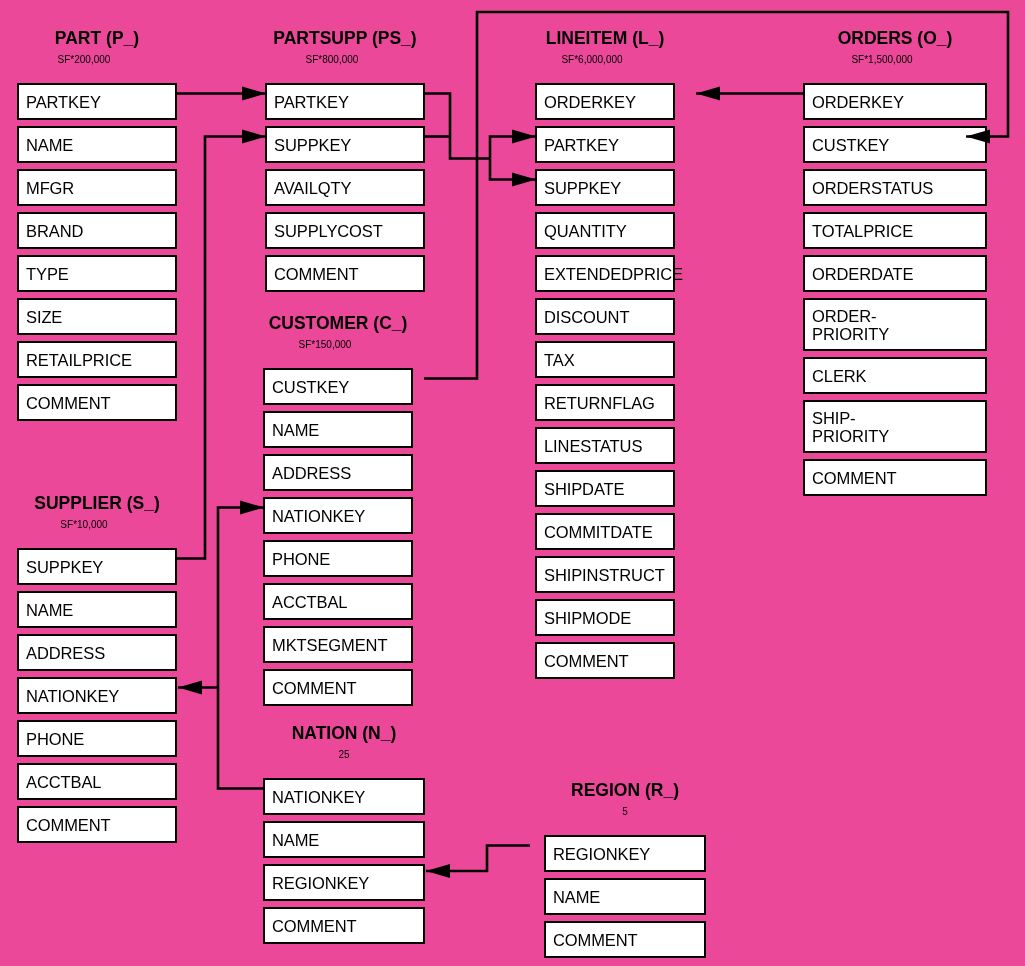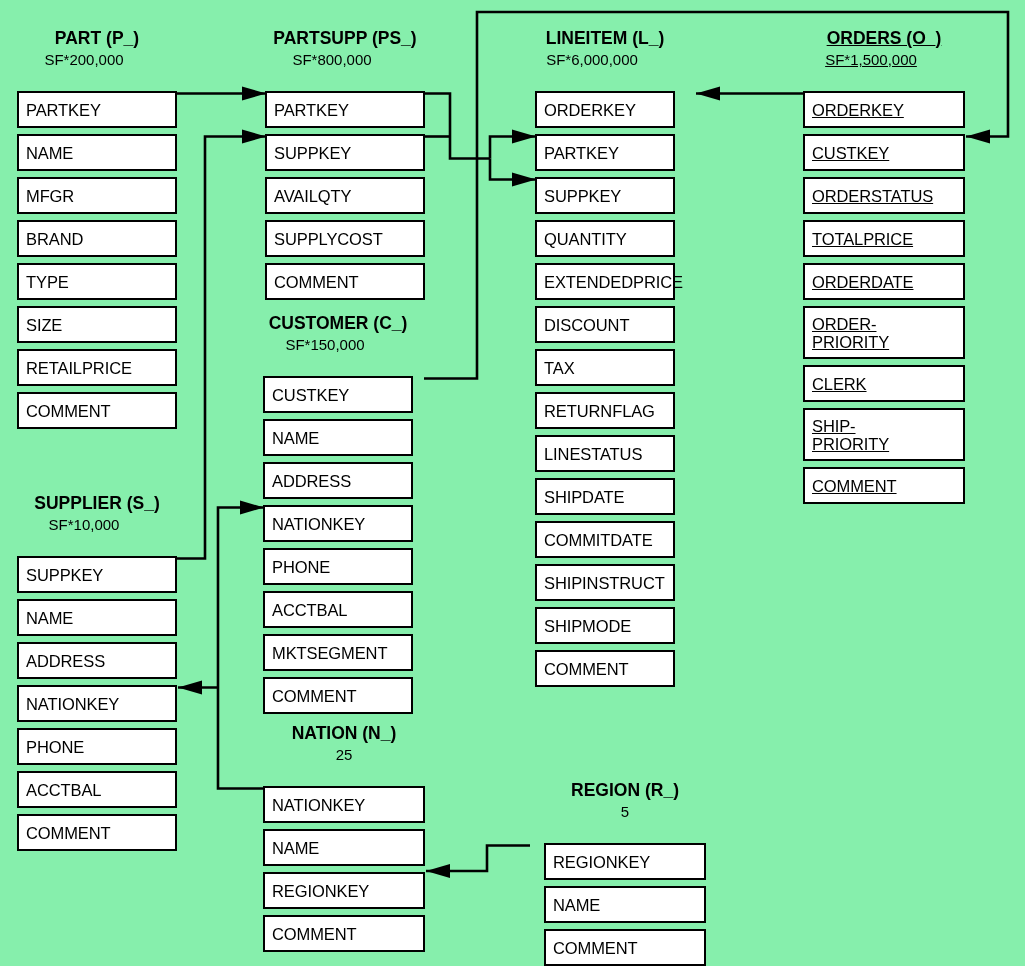--- a/index.html
+++ b/index.html
@@ -1,24 +1,24 @@
 <!DOCTYPE html>
 <html><head>
 <meta charset="utf-8">
 <style>
   html,body{margin:0;padding:0;background:#ffffff;}
   #canvas{
-    position:relative;width:1025px;height:966px;background:#86efac;
+    position:relative;width:1025px;height:966px;background:#ec4899;
     font-family:"Liberation Sans",sans-serif;color:#000;overflow:hidden;
   }
   .tbl{position:absolute;}
   .tbl-title{font-weight:bold;font-size:17.5px;line-height:22px;text-align:center;white-space:nowrap;}
-  .tbl-card{font-size:15px;line-height:21px;text-align:center;white-space:nowrap;}
+  .tbl-card{font-size:10px;line-height:21px;text-align:center;white-space:nowrap;}
   .tbl-card.shift{transform:translateX(-13px);}
-  .rows{margin-top:21px;}
+  .rows{margin-top:13px;}
   .row{
     box-sizing:border-box;height:37px;border:2.5px solid #000;margin-bottom:6px;
     display:flex;align-items:center;padding-left:7px;background:#fff;
     font-size:16.5px;letter-spacing:-0.1px;line-height:18px;white-space:pre-line;
   }
   .row.tall{height:53px;}
   svg.overlay{position:absolute;left:0;top:0;pointer-events:none;}
 </style>
 </head>
 <body>
@@ -62,21 +62,21 @@
         <div class="row">TAX</div>
         <div class="row">RETURNFLAG</div>
         <div class="row">LINESTATUS</div>
         <div class="row">SHIPDATE</div>
         <div class="row">COMMITDATE</div>
         <div class="row">SHIPINSTRUCT</div>
         <div class="row">SHIPMODE</div>
         <div class="row">COMMENT</div>
       </div>
     </div>
-    <div class="tbl" style="left: 803px; top: 27px; width: 162px; text-decoration: underline;">
+    <div class="tbl" style="left: 803px; top: 27px; width: 184px;">
       <div class="tbl-title">ORDERS (O_)</div>
       <div class="tbl-card shift">SF*1,500,000</div>
       <div class="rows">
         <div class="row">ORDERKEY</div>
         <div class="row">CUSTKEY</div>
         <div class="row">ORDERSTATUS</div>
         <div class="row">TOTALPRICE</div>
         <div class="row">ORDERDATE</div>
         <div class="row tall">ORDER-
 PRIORITY</div>

